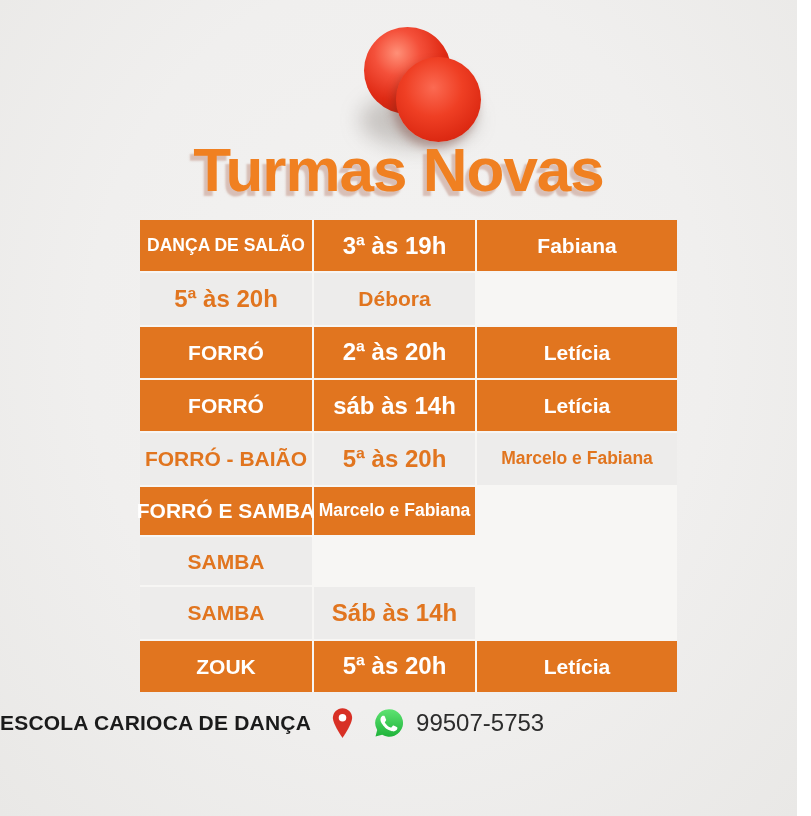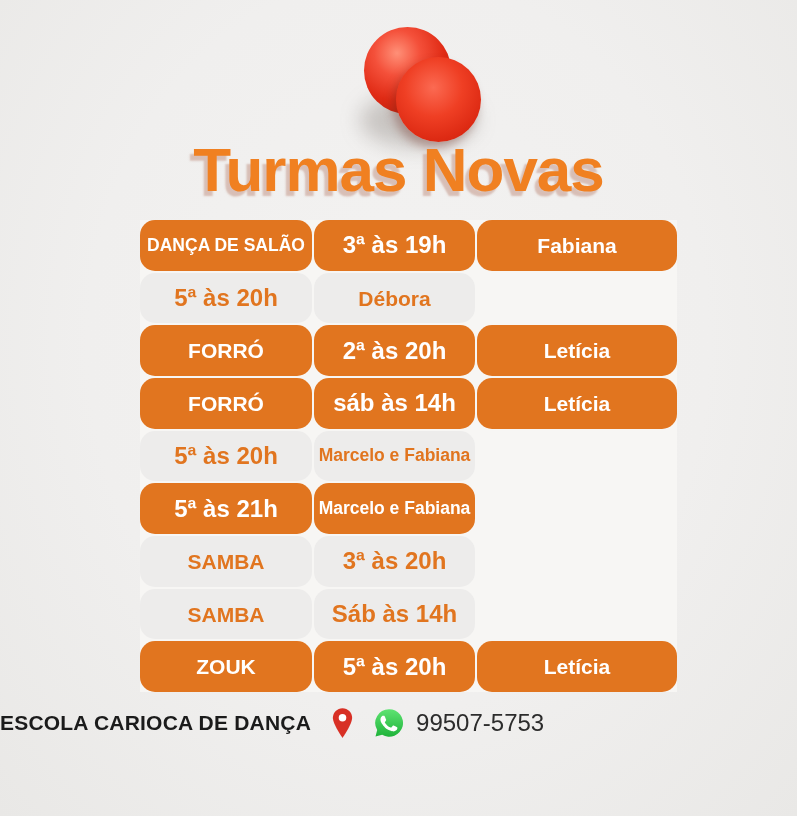--- a/index.html
+++ b/index.html
@@ -49,21 +49,21 @@
     display:flex;flex-direction:column;row-gap:2px;
     background:var(--divider);
   }
   .trow{
     display:grid;grid-template-columns:172px 161px 200px;column-gap:2px;
     flex:1 1 auto;
   }
   .cell{
     display:flex;align-items:center;justify-content:center;
     font-weight:bold;font-size:21px;line-height:1;
-    padding:0 3px;text-align:center;white-space:nowrap;border-radius:15px;
+    padding:0 3px;text-align:center;white-space:nowrap;
   }
   .cell.time{font-size:24px;}
   .cell.long{font-size:17.5px;}
   .trow.orange .cell{background:var(--accent-orange);color:#ffffff;}
   .trow.light .cell{background:var(--light-cell);color:var(--accent-orange);}
   
   .footer{
     position:absolute;left:0;top:708px;width:100%;
     display:flex;flex-direction:row;align-items:center;row-gap:9px;gap:21px;
   }
@@ -101,30 +101,30 @@
         <div class="cell name">FORRÓ</div>
         <div class="cell time">2ª às 20h</div>
         <div class="cell teacher">Letícia</div>
       </div>
       <div class="trow orange">
         <div class="cell name">FORRÓ</div>
         <div class="cell time">sáb às 14h</div>
         <div class="cell teacher">Letícia</div>
       </div>
       <div class="trow light">
+        <div class="cell name">FORRÓ - BAIÃO</div>
         <div class="cell time">5ª às 20h</div>
         <div class="cell teacher long">Marcelo e Fabiana</div>
       </div>
       <div class="trow orange">
-        <div class="cell time">5ª às 21h</div>
+        <div class="cell name">FORRÓ E SAMBA</div>
         <div class="cell teacher long">Marcelo e Fabiana</div>
       </div>
       <div class="trow light">
         <div class="cell name">SAMBA</div>
-        <div class="cell time">3ª às 20h</div>
       </div>
       <div class="trow light">
         <div class="cell name">SAMBA</div>
         <div class="cell time">Sáb às 14h</div>
       </div>
       <div class="trow orange">
         <div class="cell name">ZOUK</div>
         <div class="cell time">5ª às 20h</div>
         <div class="cell teacher">Letícia</div>
       </div>

